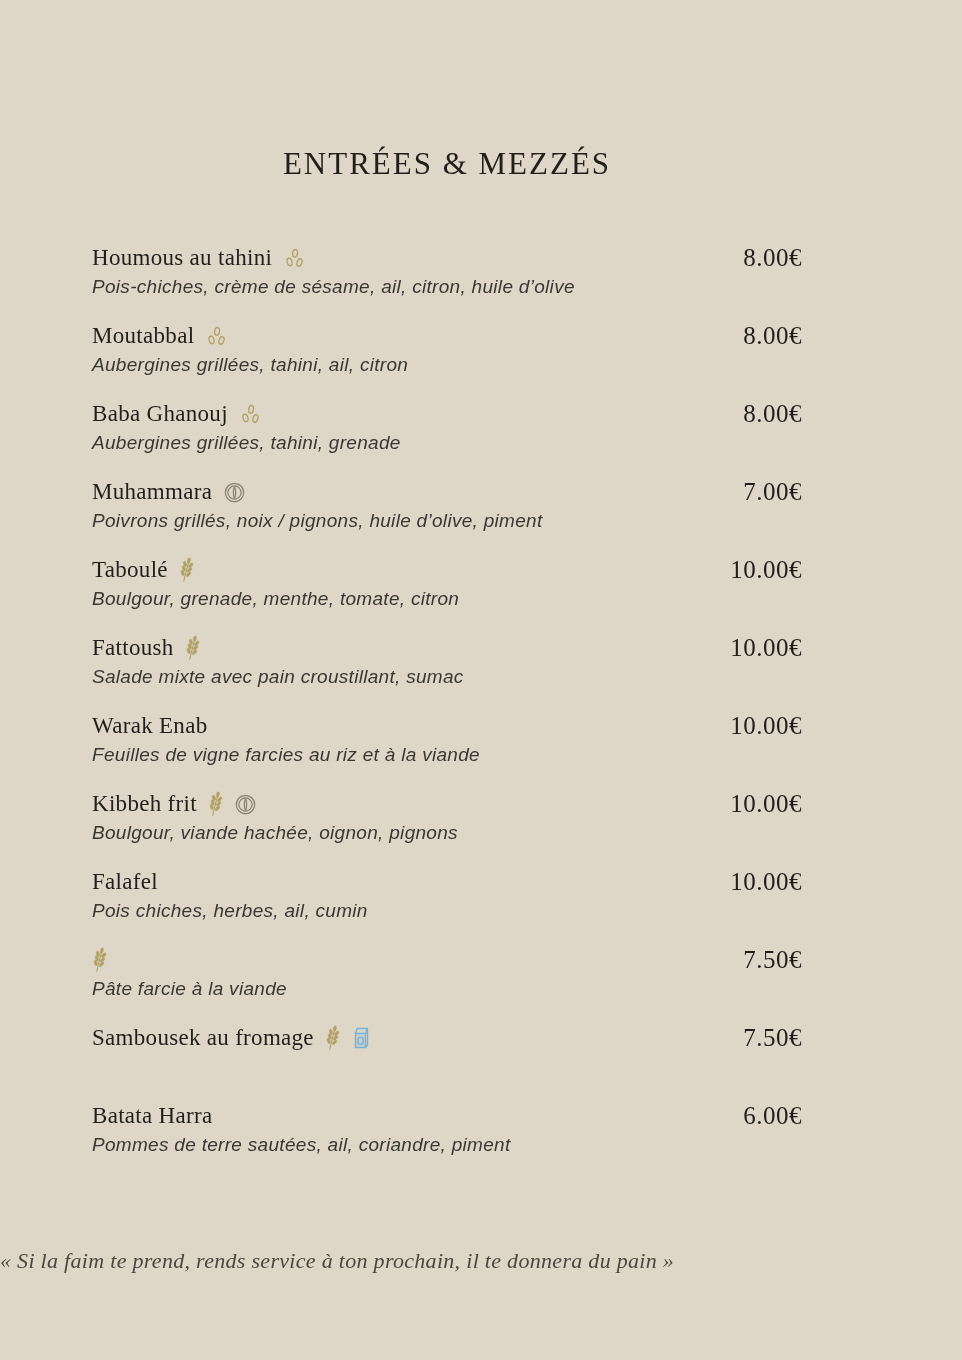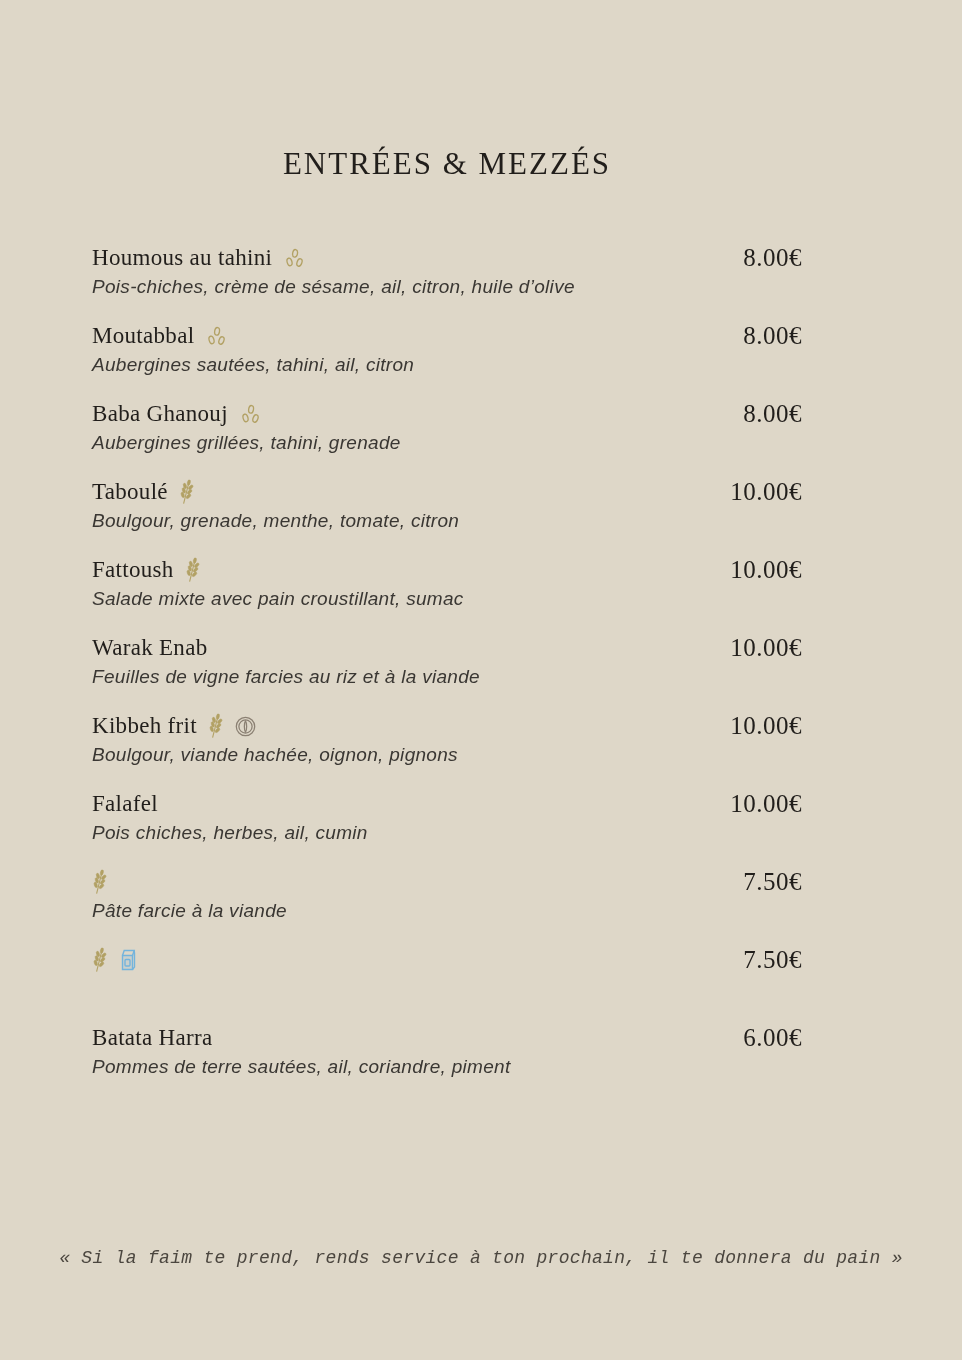--- a/index.html
+++ b/index.html
@@ -78,24 +78,23 @@
   .icon.gold   { color: var(--icon-gold); }
   .icon.taupe  { color: var(--icon-taupe); }
   .icon.blue   { color: var(--icon-blue); }
   .icon svg { display: block; }
   .wheat-tilt { transform: rotate(14deg); }
   .footer-quote {
     position: absolute;
     left: 0;
     right: 0;
     top: 1248px;
-    text-align: center;
-    font-family: Liberation Mono, monospace;
+    font-family: Liberation Serif, serif;
     font-style: italic;
-    font-size: 18px;
+    font-size: 22px;
     color: var(--footer-text);
     letter-spacing: 0.3px;
   }
 </style>
 </head>
 <body>
 
 <svg width="0" height="0" style="position:absolute" aria-hidden="true">
   <defs>
     <symbol id="i-sesame" viewBox="0 0 24 22">
@@ -157,84 +156,96 @@
     <div class="menu-item">
       <div class="item-header">
         <span class="dish-name">Moutabbal</span>
         <span class="icon gold">
             <svg width="23" height="21">
               <use href="#i-sesame"></use>
             </svg>
           </span>
         <span class="dish-price">8.00€</span>
       </div>
-      <div class="dish-description">Aubergines sautées, tahini, ail, citron</div>
+      <div class="dish-description">Aubergines grillées, tahini, ail, citron</div>
     </div>
 
     <div class="menu-item">
       <div class="item-header">
         <span class="dish-name">Baba Ghanouj</span>
         <span class="icon gold">
             <svg width="23" height="21">
               <use href="#i-sesame"></use>
             </svg>
           </span>
         <span class="dish-price">8.00€</span>
       </div>
       <div class="dish-description">Aubergines grillées, tahini, grenade</div>
     </div>
 
-
-    <div class="menu-item">
-      <div class="item-header">
-        <span class="dish-name">Taboulé</span>
-        <span class="icon gold wheat-tilt">
-            <svg width="15" height="26">
-              <use href="#i-wheat"></use>
-            </svg>
-          </span>
-        <span class="dish-price">10.00€</span>
-      </div>
-      <div class="dish-description">Boulgour, grenade, menthe, tomate, citron</div>
-    </div>
-
-    <div class="menu-item">
-      <div class="item-header">
-        <span class="dish-name">Fattoush</span>
-        <span class="icon gold wheat-tilt">
-            <svg width="15" height="26">
-              <use href="#i-wheat"></use>
-            </svg>
-          </span>
-        <span class="dish-price">10.00€</span>
-      </div>
-      <div class="dish-description">Salade mixte avec pain croustillant, sumac</div>
-    </div>
-
-    <div class="menu-item">
-      <div class="item-header">
-        <span class="dish-name">Warak Enab</span>
-        <span class="dish-price">10.00€</span>
-      </div>
-      <div class="dish-description">Feuilles de vigne farcies au riz et à la viande</div>
-    </div>
-
-    <div class="menu-item">
-      <div class="item-header">
-        <span class="dish-name">Kibbeh frit</span>
-        <span class="icon gold wheat-tilt">
-            <svg width="15" height="26">
-              <use href="#i-wheat"></use>
-            </svg>
-          </span>
+    <div class="menu-item">
+      <div class="item-header">
+        <span class="dish-name">Muhammara</span>
         <span class="icon taupe">
             <svg width="23" height="23">
               <use href="#i-walnut"></use>
             </svg>
           </span>
+        <span class="dish-price">7.00€</span>
+      </div>
+      <div class="dish-description">Poivrons grillés, noix / pignons, huile d’olive, piment</div>
+    </div>
+
+    <div class="menu-item">
+      <div class="item-header">
+        <span class="dish-name">Taboulé</span>
+        <span class="icon gold wheat-tilt">
+            <svg width="15" height="26">
+              <use href="#i-wheat"></use>
+            </svg>
+          </span>
+        <span class="dish-price">10.00€</span>
+      </div>
+      <div class="dish-description">Boulgour, grenade, menthe, tomate, citron</div>
+    </div>
+
+    <div class="menu-item">
+      <div class="item-header">
+        <span class="dish-name">Fattoush</span>
+        <span class="icon gold wheat-tilt">
+            <svg width="15" height="26">
+              <use href="#i-wheat"></use>
+            </svg>
+          </span>
+        <span class="dish-price">10.00€</span>
+      </div>
+      <div class="dish-description">Salade mixte avec pain croustillant, sumac</div>
+    </div>
+
+    <div class="menu-item">
+      <div class="item-header">
+        <span class="dish-name">Warak Enab</span>
+        <span class="dish-price">10.00€</span>
+      </div>
+      <div class="dish-description">Feuilles de vigne farcies au riz et à la viande</div>
+    </div>
+
+    <div class="menu-item">
+      <div class="item-header">
+        <span class="dish-name">Kibbeh frit</span>
+        <span class="icon gold wheat-tilt">
+            <svg width="15" height="26">
+              <use href="#i-wheat"></use>
+            </svg>
+          </span>
+        <span class="icon taupe">
+            <svg width="23" height="23">
+              <use href="#i-walnut"></use>
+            </svg>
+          </span>
         <span class="dish-price">10.00€</span>
       </div>
       <div class="dish-description">Boulgour, viande hachée, oignon, pignons</div>
     </div>
 
     <div class="menu-item">
       <div class="item-header">
         <span class="dish-name">Falafel</span>
         <span class="dish-price">10.00€</span>
       </div>
@@ -248,20 +259,21 @@
               <use href="#i-wheat"></use>
             </svg>
           </span>
         <span class="dish-price">7.50€</span>
       </div>
       <div class="dish-description">Pâte farcie à la viande</div>
     </div>
 
     <div class="menu-item">
       <div class="item-header">
+        <span class="dish-name">Sambousek au fromage</span>
         <span class="icon gold wheat-tilt">
             <svg width="15" height="26">
               <use href="#i-wheat"></use>
             </svg>
           </span>
         <span class="icon blue">
             <svg width="20" height="24">
               <use href="#i-milk"></use>
             </svg>
           </span>

